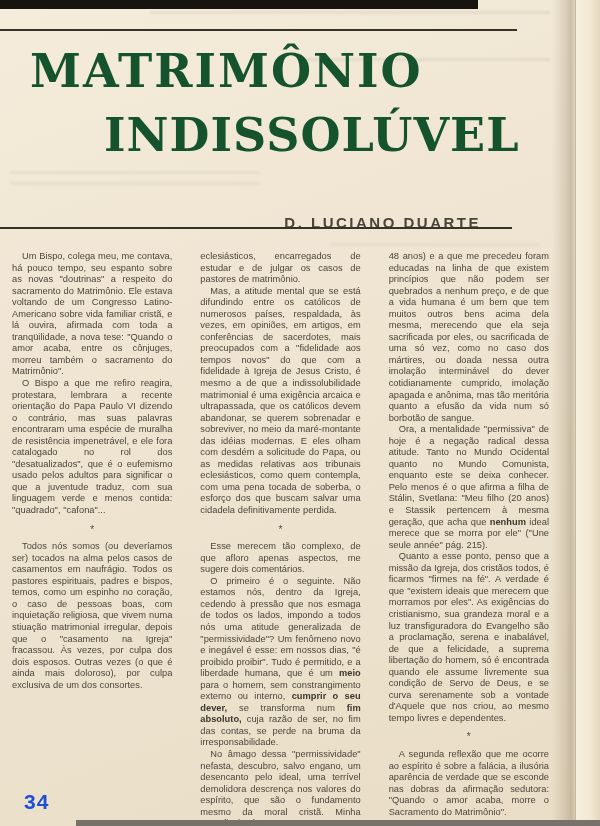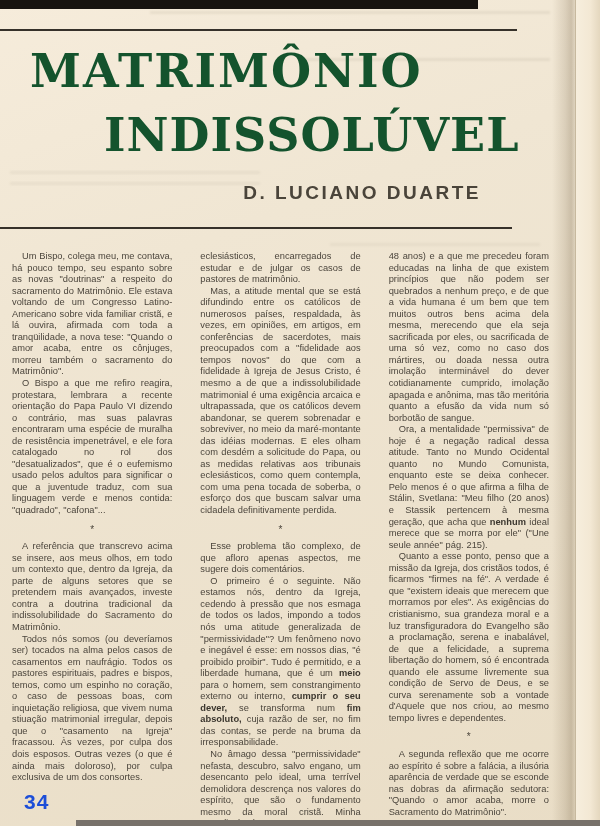--- a/index.html
+++ b/index.html
@@ -29,22 +29,22 @@
   .rule-top{top:29px;width:517px;}
   .rule-mid{top:227px;width:512px;}
   .title{
     position:absolute;font-family:"DejaVu Serif","Liberation Serif",serif;
     font-weight:bold;font-size:46px;line-height:1;color:#14532d;
     letter-spacing:2px;white-space:nowrap;
   }
   .title.l1{left:30px;top:48px;}
   .title.l2{left:104px;top:112px;letter-spacing:1px;}
   .author{
-    position:absolute;top:182px;left:0;width:481px;text-align:right;
-    font-size:19px;font-weight:bold;letter-spacing:2.5px;color:#4a443a;white-space:nowrap;
+    position:absolute;top:214px;left:0;width:481px;text-align:right;
+    font-size:15px;font-weight:bold;letter-spacing:2.5px;color:#4a443a;white-space:nowrap;
   }
 
   
   .columns{
     position:absolute;left:12px;top:251px;width:537px;
     display:flex;gap:28px;
   }
   .col{flex:1 1 0;font-size:9.3px;line-height:11.55px;text-align:justify;
     color:#4b453c;word-spacing:.2px;}
   .col p{margin:0;text-indent:10px;}
@@ -72,28 +72,27 @@
 <div class="title l1">MATRIMÔNIO</div>
 <div class="title l2">INDISSOLÚVEL</div>
 <div class="author">D. LUCIANO DUARTE</div>
 <div class="rule rule-mid"></div>
 
 <div class="columns">
   <div class="col">
       <p>Um Bispo, colega meu, me contava, há pouco tempo, seu espanto sobre as novas "doutrinas" a respeito do sacramento do Matrimônio. Ele estava voltando de um Congresso Latino-Americano sobre vida familiar cristã, e lá ouvira, afirmada com toda a tranqüilidade, a nova tese: "Quando o amor acaba, entre os cônjuges, morreu também o sacramento do Matrimônio".</p>
       <p>O Bispo a que me refiro reagira, protestara, lembrara a recente orientação do Papa Paulo VI dizendo o contrário, mas suas palavras encontraram uma espécie de muralha de resistência impenetrável, e ele fora catalogado no rol dos "desatualizados", que é o eufemismo usado pelos adultos para significar o que a juventude traduz, com sua linguagem verde e menos contida: "quadrado", "cafona"...</p>
       <div class="sep">*</div>
-      <p>A referência que transcrevo acima se insere, aos meus olhos, em todo um contexto que, dentro da Igreja, da parte de alguns setores que se pretendem mais avançados, investe contra a doutrina tradicional da indissolubilidade do Sacramento do Matrimônio.</p>
       <p>Todos nós somos (ou deveríamos ser) tocados na alma pelos casos de casamentos em naufrágio. Todos os pastores espirituais, padres e bispos, temos, como um espinho no coração, o caso de pessoas boas, com inquietação religiosa, que vivem numa stiuação matrimonial irregular, depois que o "casamento na Igreja" fracassou. Às vezes, por culpa dos dois esposos. Outras vezes (o que é ainda mais doloroso), por culpa exclusiva de um dos consortes.</p>
     </div>
   <div class="col">
       <p class="cont">eclesiásticos, encarregados de estudar e de julgar os casos de pastores de matrimônio.</p>
       <p>Mas, a atitude mental que se está difundindo entre os católicos de numerosos países, respaldada, às vezes, em opiniões, em artigos, em conferências de sacerdotes, mais preocupados com a "fidelidade aos tempos novos" do que com a fidelidade à Igreja de Jesus Cristo, é mesmo a de que a indissolubilidade matrimonial é uma exigência arcaica e ultrapassada, que os católicos devem abandonar, se querem sobrenadar e sobreviver, no meio da maré-montante das idéias modernas. E eles olham com desdém a solicitude do Papa, ou as medidas relativas aos tribunais eclesiásticos, como quem contempla, com uma pena tocada de soberba, o esforço dos que buscam salvar uma cidadela definitivamente perdida.</p>
       <div class="sep">*</div>
-      <p>Esse problema tão complexo, de que afloro apenas aspectos, me sugere dois comentários.</p>
+      <p>Esse merecem tão complexo, de que afloro apenas aspectos, me sugere dois comentários.</p>
       <p>O primeiro é o seguinte. Não estamos nós, dentro da Igreja, cedendo à pressão que nos esmaga de todos os lados, impondo a todos nós uma atitude generalizada de "permissividade"? Um fenômeno novo e inegável é esse: em nossos dias, "é proibido proibir". Tudo é permitido, e a liberdade humana, que é um <b>meio</b> para o homem, sem constrangimento externo ou interno, <b>cumprir o seu dever,</b> se transforma num <b>fim absoluto,</b> cuja razão de ser, no fim das contas, se perde na bruma da irresponsabilidade.</p>
       <p>No âmago dessa "permissividade" nefasta, descubro, salvo engano, um desencanto pelo ideal, uma terrível demolidora descrença nos valores do espírito, que são o fundamento mesmo da moral cristã. Minha geração (tenho</p>
     </div>
   <div class="col">
       <p class="cont">48 anos) e a que me precedeu foram educadas na linha de que existem princípios que não podem ser quebrados a nenhum preço, e de que a vida humana é um bem que tem muitos outros bens acima dela mesma, merecendo que ela seja sacrificada por eles, ou sacrificada de uma só vez, como no caso dos mártires, ou doada nessa outra imolação interminável do dever cotidianamente cumprido, imolação apagada e anônima, mas tão meritória quanto a efusão da vida num só borbotão de sangue.</p>
       <p>Ora, a mentalidade "permissiva" de hoje é a negação radical dessa atitude. Tanto no Mundo Ocidental quanto no Mundo Comunista, enquanto este se deixa conhecer. Pelo menos é o que afirma a filha de Stálin, Svetlana: "Meu filho (20 anos) e Stassik pertencem à mesma geração, que acha que <b>nenhum</b> ideal merece que se morra por ele" ("Une seule année" pág. 215).</p>
       <p>Quanto a esse ponto, penso que a missão da Igreja, dos cristãos todos, é ficarmos "firmes na fé". A verdade é que "existem ideais que merecem que morramos por eles". As exigências do cristianismo, sua grandeza moral e a luz transfiguradora do Evangelho são a proclamação, serena e inabalável, de que a felicidade, a suprema libertação do homem, só é encontrada quando ele assume livremente sua condição de Servo de Deus, e se curva serenamente sob a vontade d'Aquele que nos criou, ao mesmo tempo livres e dependentes.</p>
       <div class="sep">*</div>
       <p>A segunda reflexão que me ocorre ao espírito é sobre a falácia, a ilusória aparência de verdade que se esconde nas dobras da afirmação sedutora: "Quando o amor acaba, morre o Sacramento do Matrimônio".</p>
     </div>

